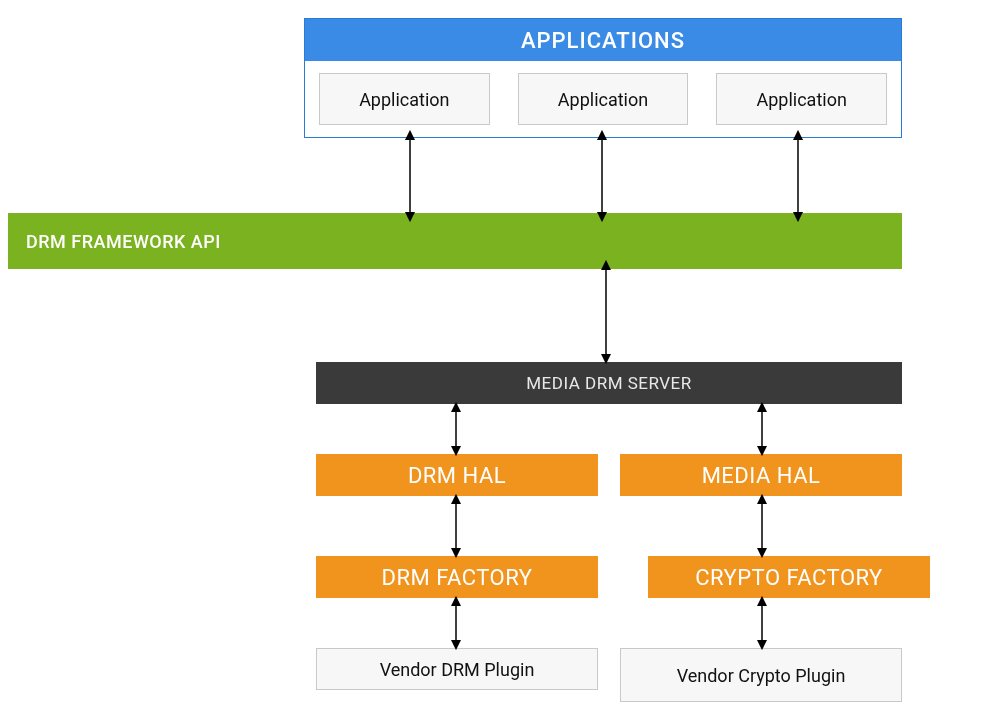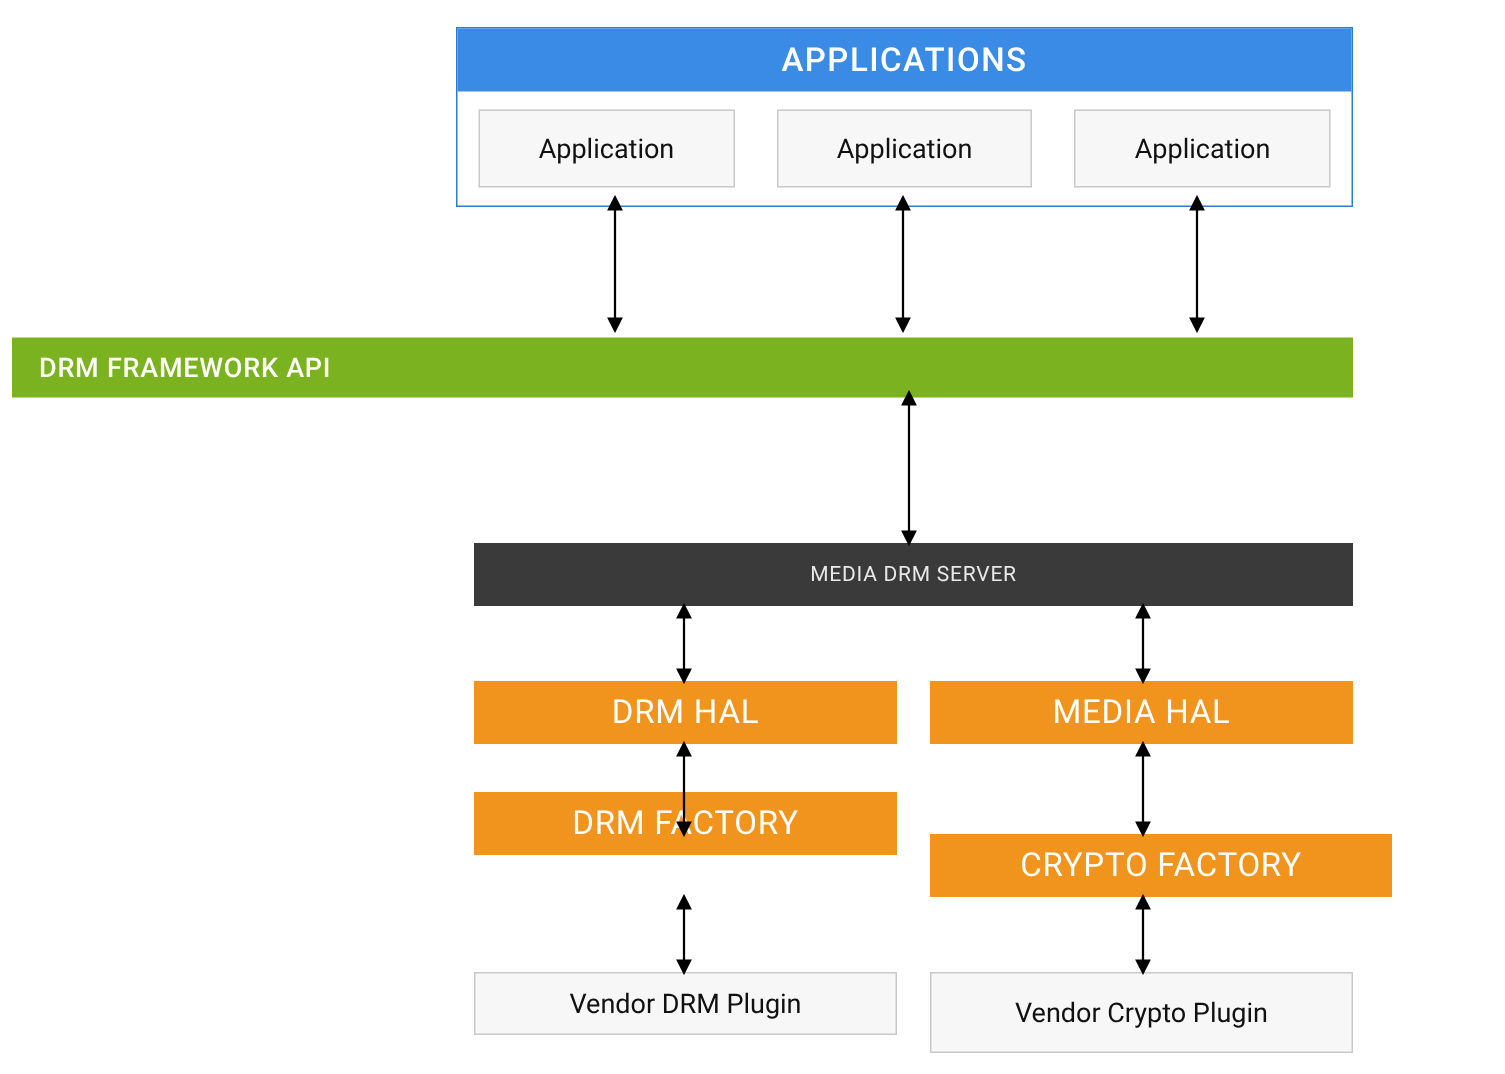--- a/index.html
+++ b/index.html
@@ -57,21 +57,21 @@
     color: #fff;
     font-size: 18px;
     letter-spacing: 0.5px;
     justify-content: flex-start;
     padding-left: 18px;
     font-weight: 500;
   }
   .mediaserver-bar {
     background: #3a3a3a;
     color: #e8e8e8;
-    font-size: 14px;
+    font-size: 17px;
     letter-spacing: 0.5px;
   }
   .orange-bar {
     background: #f0941e;
     color: #fff;
     font-size: 22px;
     letter-spacing: 0.5px;
   }
   .plugin-box {
     border: 1px solid #c9c9c9;
@@ -102,41 +102,41 @@
     </div>
     <div class="app-card">
       <span>Application</span>
     </div>
     <div class="app-card">
       <span>Application</span>
     </div>
   </div>
 </div>
 
-<div class="box framework-bar" style="left:8px; top:225px; width:894px; height:40px;">
+<div class="box framework-bar" style="left:8px; top:213px; width:894px; height:56px;">
   <span>DRM FRAMEWORK API</span>
 </div>
 
 <div class="box mediaserver-bar" style="left:316px; top:362px; width:586px; height:42px;">
   <span>MEDIA DRM SERVER</span>
 </div>
 
 <div class="box orange-bar" style="left:316px; top:454px; width:282px; height:42px;">
   <span>DRM HAL</span>
 </div>
 
 <div class="box orange-bar" style="left:620px; top:454px; width:282px; height:42px;">
   <span>MEDIA HAL</span>
 </div>
 
-<div class="box orange-bar" style="left:316px; top:528px; width:282px; height:42px;">
+<div class="box orange-bar" style="left:316px; top:556px; width:282px; height:42px;">
   <span>DRM FACTORY</span>
 </div>
 
-<div class="box orange-bar" style="left:620px; top:556px; width:308px; height:42px;">
+<div class="box orange-bar" style="left:648px; top:556px; width:282px; height:42px;">
   <span>CRYPTO FACTORY</span>
 </div>
 
 <div class="box plugin-box" style="left:316px; top:648px; width:282px; height:42px;">
   <span>Vendor DRM Plugin</span>
 </div>
 
 <div class="box plugin-box" style="left:620px; top:648px; width:282px; height:54px;">
   <span>Vendor Crypto Plugin</span>
 </div>

